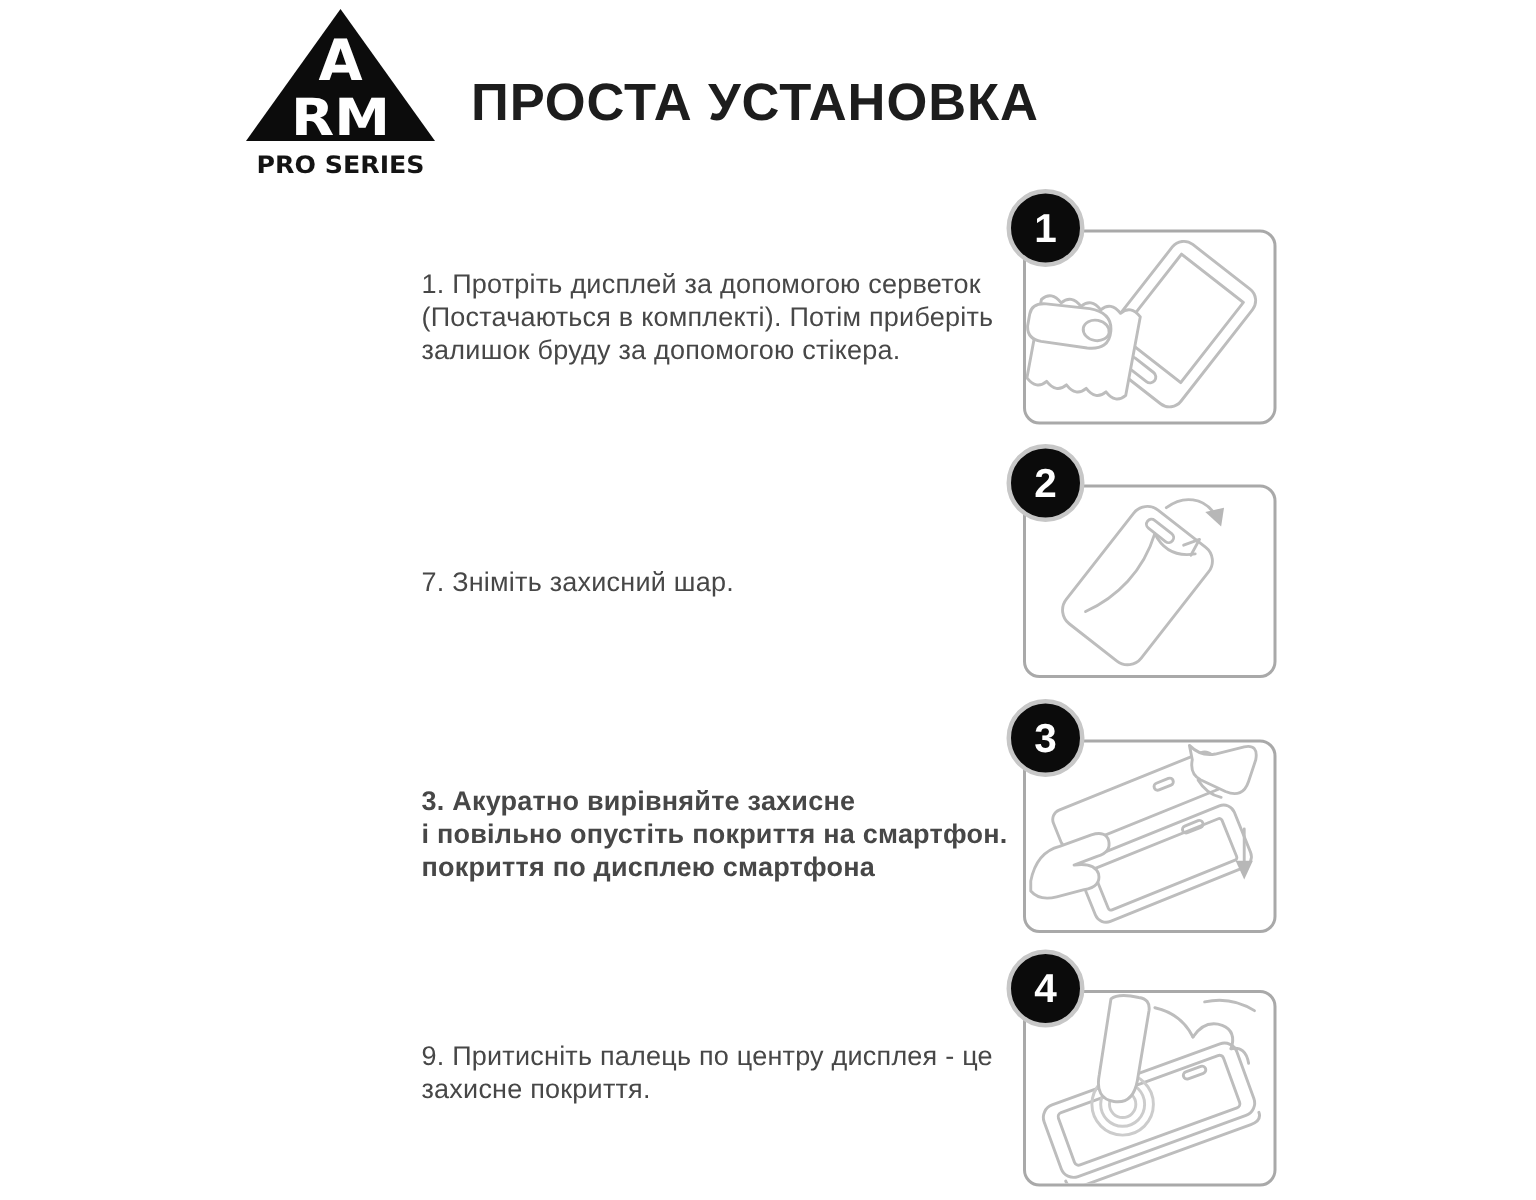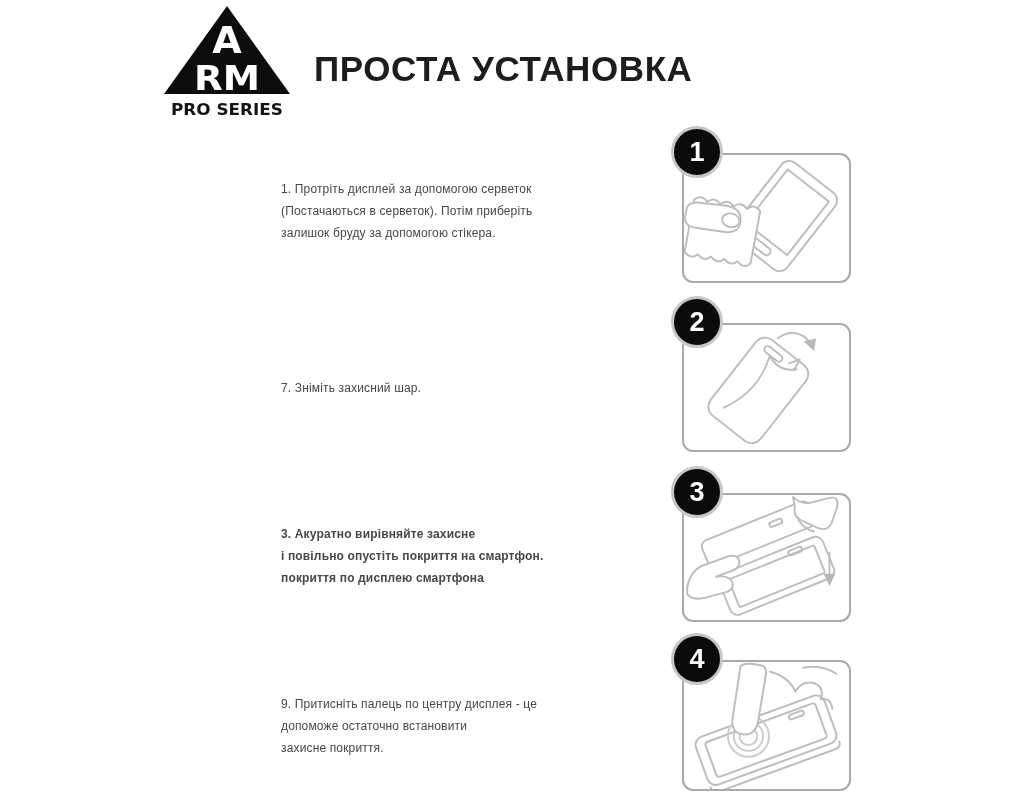--- a/index.html
+++ b/index.html
@@ -12,21 +12,21 @@
   .logo{position:absolute;left:160px;top:5px;width:134px;height:114px;}
   .logo svg{display:block;overflow:visible;}
 
   
   .title{position:absolute;left:314px;top:49px;
          font-size:35px;font-weight:bold;letter-spacing:.6px;color:#1d1d1d;
          white-space:nowrap;}
 
   
   .step-text{position:absolute;left:281px;width:410px;
-             font-size:12px;line-height:22px;letter-spacing:.15px;color:#474747;}
+             font-size:18px;line-height:22px;letter-spacing:.15px;color:#474747;}
   .step-text .ln{white-space:nowrap;}
   #text-1{top:178px;}
   #text-2{top:377px;}
   #text-3{top:523px;font-weight:bold;}
   #text-4{top:693px;}
 
   
   .panel{position:absolute;left:682px;width:169px;box-sizing:border-box;
          border:2px solid #a9a9a9;border-radius:11px;background:#ffffff;}
   #panel-1{top:153px;height:130px;}
@@ -62,37 +62,36 @@
       <text x="67" y="48" text-anchor="middle" font-family="DejaVu Sans, sans-serif" font-size="38" font-weight="bold" fill="#ffffff">A</text>
       <text x="67" y="85" text-anchor="middle" font-family="DejaVu Sans, sans-serif" font-size="34" font-weight="bold" fill="#ffffff" textLength="66" lengthAdjust="spacingAndGlyphs">RM</text>
       <text x="67" y="110" text-anchor="middle" font-family="DejaVu Sans, sans-serif" font-size="16" font-weight="bold" fill="#141414" textLength="112" lengthAdjust="spacingAndGlyphs">PRO SERIES</text>
     </svg>
   </div>
 
   <div class="title">ПРОСТА УСТАНОВКА</div>
 
   <div class="step-text" id="text-1">
     <div class="ln">1. Протріть дисплей за допомогою серветок</div>
-    <div class="ln">(Постачаються в серветок). Потім приберіть</div>
+    <div class="ln">(Постачаються в комплекті). Потім приберіть</div>
     <div class="ln">залишок бруду за допомогою стікера.</div>
   </div>
 
   <div class="step-text" id="text-2">
     <div class="ln">7. Зніміть захисний шар.</div>
   </div>
 
   <div class="step-text" id="text-3">
     <div class="ln">3. Акуратно вирівняйте захисне</div>
     <div class="ln">і повільно опустіть покриття на смартфон.</div>
     <div class="ln">покриття по дисплею смартфона</div>
   </div>
 
   <div class="step-text" id="text-4">
     <div class="ln">9. Притисніть палець по центру дисплея - це</div>
-    <div class="ln">допоможе остаточно встановити</div>
     <div class="ln">захисне покриття.</div>
   </div>
 
   <div class="badge" id="badge-1">
     <span>1</span>
   </div>
   <div class="badge" id="badge-2">
     <span>2</span>
   </div>
   <div class="badge" id="badge-3">

